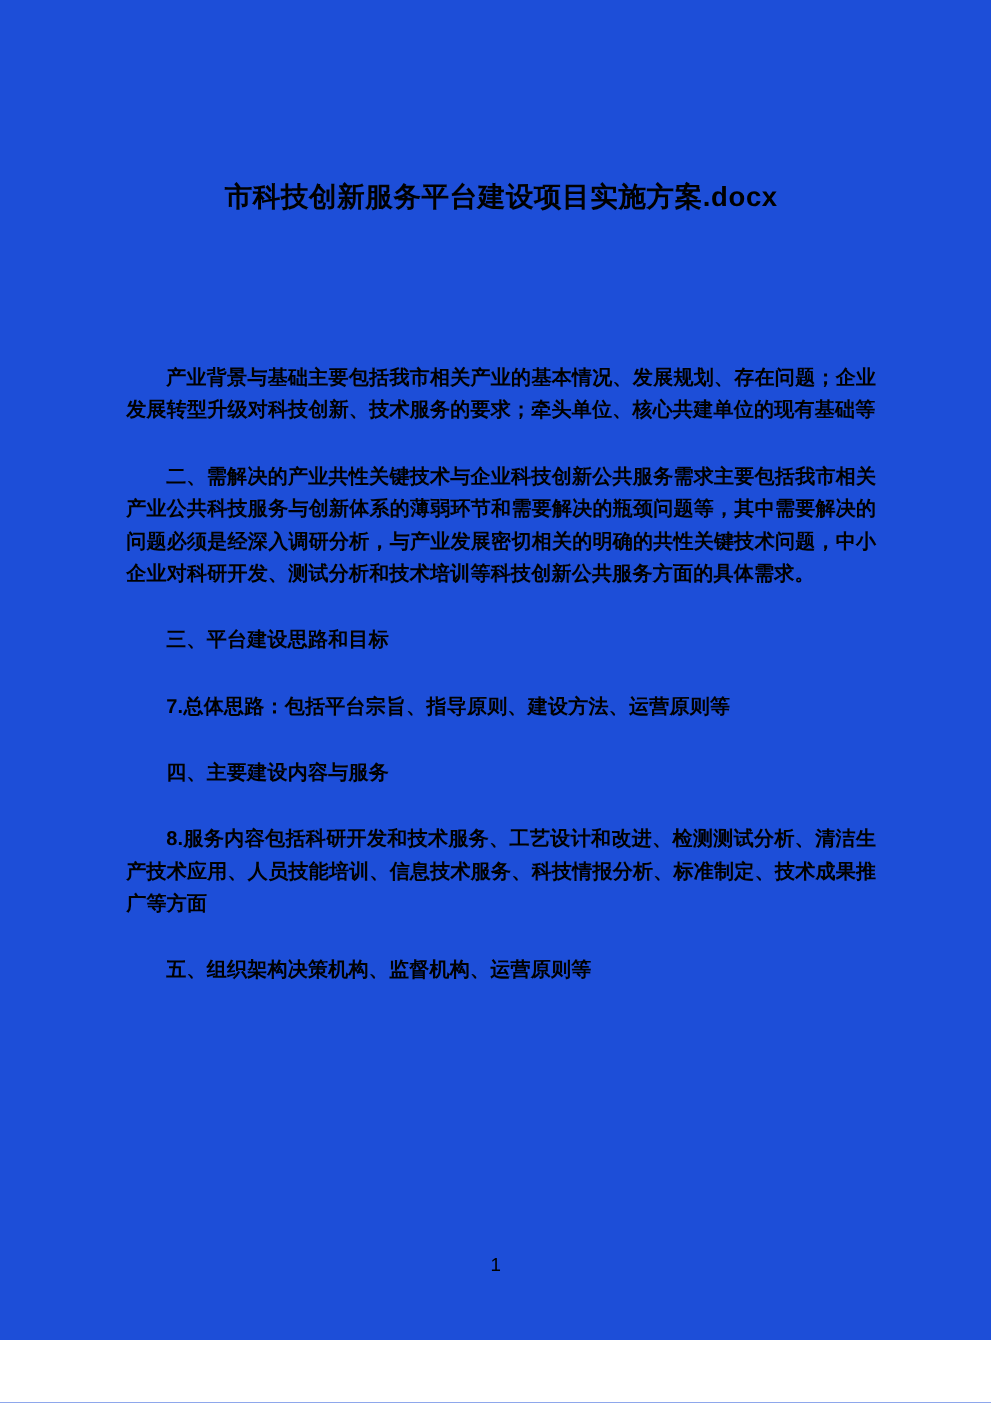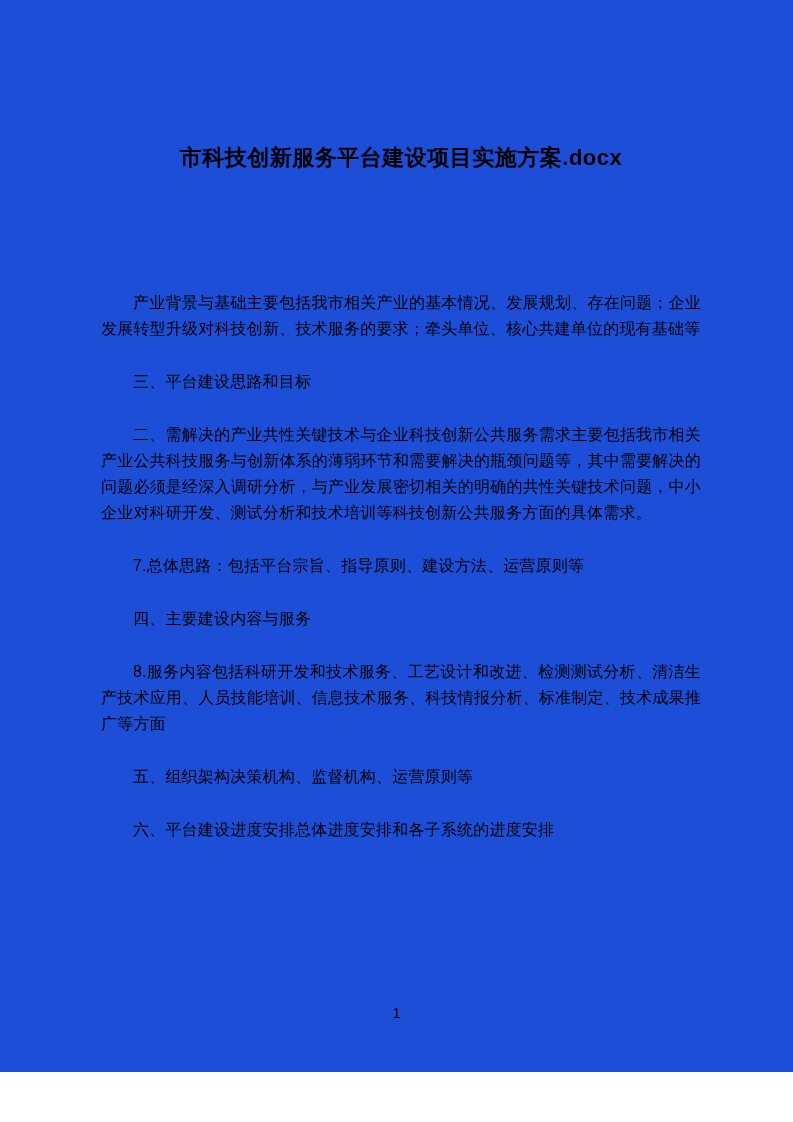--- a/index.html
+++ b/index.html
@@ -28,21 +28,21 @@
     letter-spacing: 0.5px;
   }
   .doc-body {
     margin: 118px 92px 0 101px;
     width: 600px;
   }
   .para {
     margin: 0 0 27px 0;
     font-size: 16px;
     line-height: 26px;
-    font-weight: 400;
+    font-weight: 700;
     text-indent: 32px;
     text-align: justify;
     letter-spacing: 0.2px;
   }
   .page-number {
     position: absolute;
     left: 0;
     bottom: 49px;
     width: 100%;
     text-align: center;
@@ -52,24 +52,23 @@
 </style>
 </head>
 <body>
 
 <div class="page">
 
   <h1 class="doc-title">市科技创新服务平台建设项目实施方案.docx</h1>
 
   <div class="doc-body">
     <p class="para">产业背景与基础主要包括我市相关产业的基本情况、发展规划、存在问题；企业发展转型升级对科技创新、技术服务的要求；牵头单位、核心共建单位的现有基础等</p>
+    <p class="para">二、需解决的产业共性关键技术与企业科技创新公共服务需求主要包括我市相关产业公共科技服务与创新体系的薄弱环节和需要解决的瓶颈问题等，其中需要解决的问题必须是经深入调研分析，与产业发展密切相关的明确的共性关键技术问题，中小企业对科研开发、测试分析和技术培训等科技创新公共服务方面的具体需求。</p>
     <p class="para">三、平台建设思路和目标</p>
-    <p class="para">二、需解决的产业共性关键技术与企业科技创新公共服务需求主要包括我市相关产业公共科技服务与创新体系的薄弱环节和需要解决的瓶颈问题等，其中需要解决的问题必须是经深入调研分析，与产业发展密切相关的明确的共性关键技术问题，中小企业对科研开发、测试分析和技术培训等科技创新公共服务方面的具体需求。</p>
     <p class="para">7.总体思路：包括平台宗旨、指导原则、建设方法、运营原则等</p>
     <p class="para">四、主要建设内容与服务</p>
     <p class="para">8.服务内容包括科研开发和技术服务、工艺设计和改进、检测测试分析、清洁生产技术应用、人员技能培训、信息技术服务、科技情报分析、标准制定、技术成果推广等方面</p>
     <p class="para">五、组织架构决策机构、监督机构、运营原则等</p>
-    <p class="para">六、平台建设进度安排总体进度安排和各子系统的进度安排</p>
   </div>
 
   <div class="page-number">1</div>
 
 </div>
 
 </body></html>

